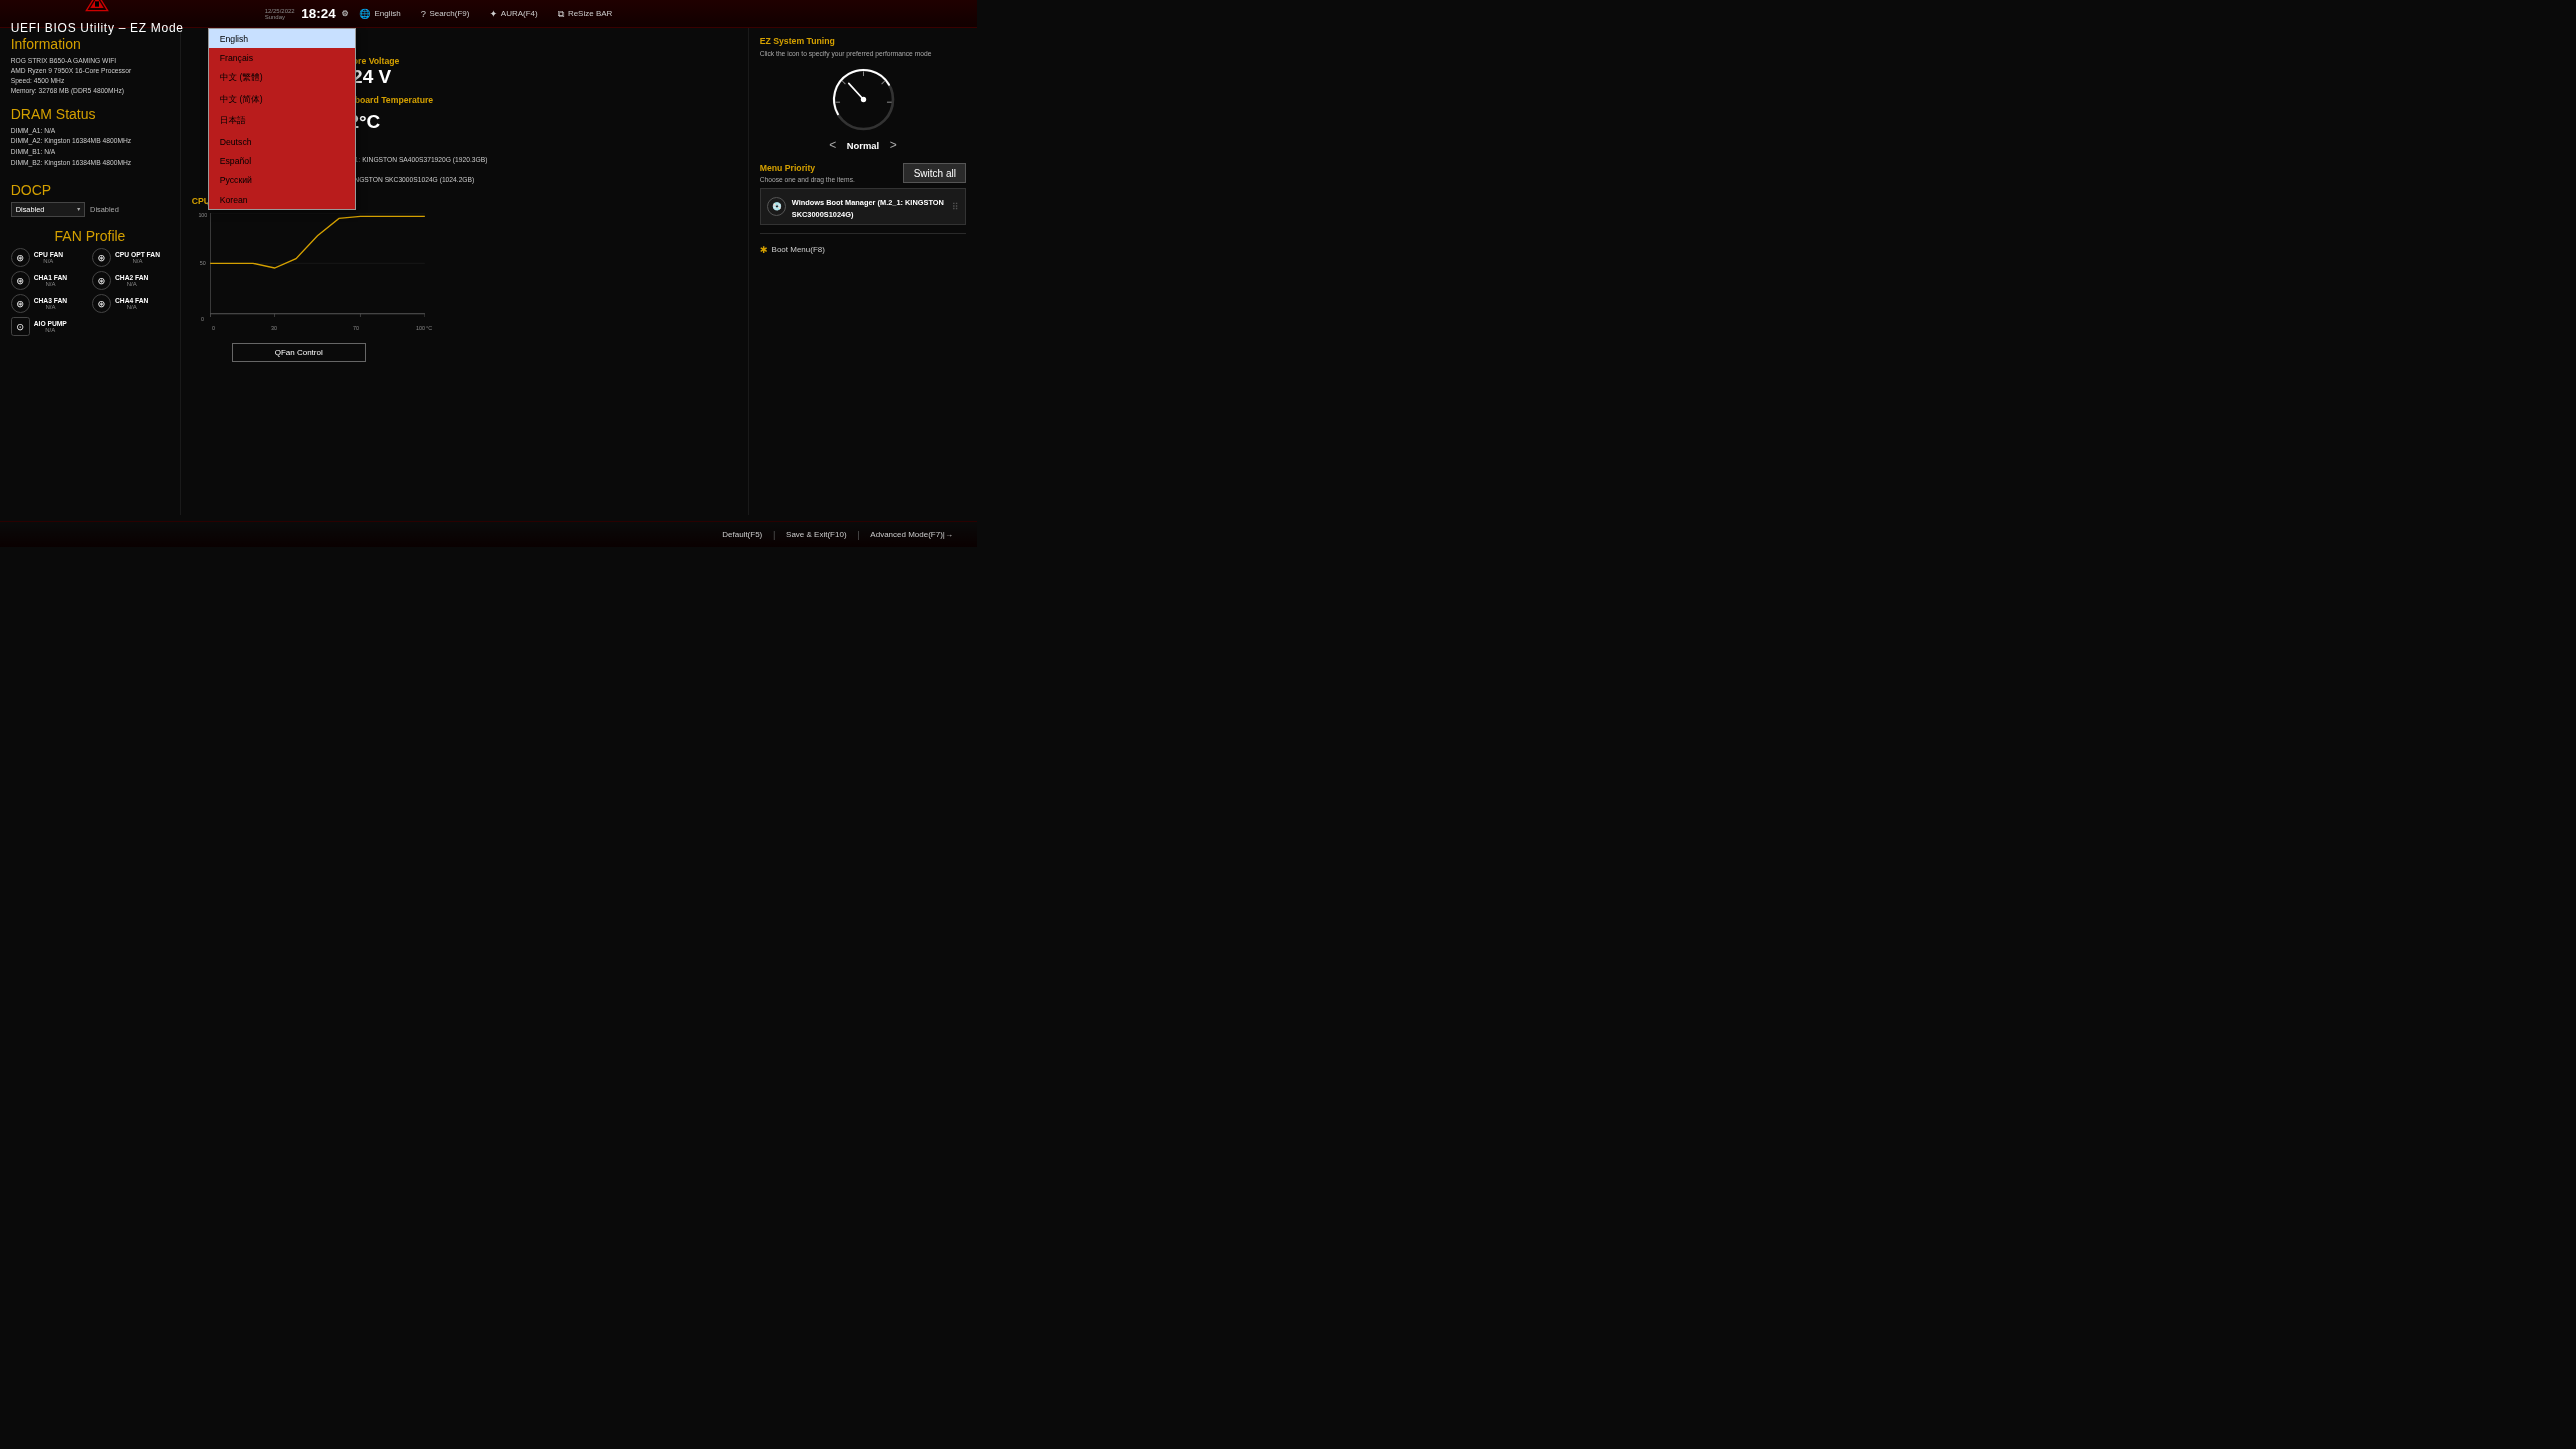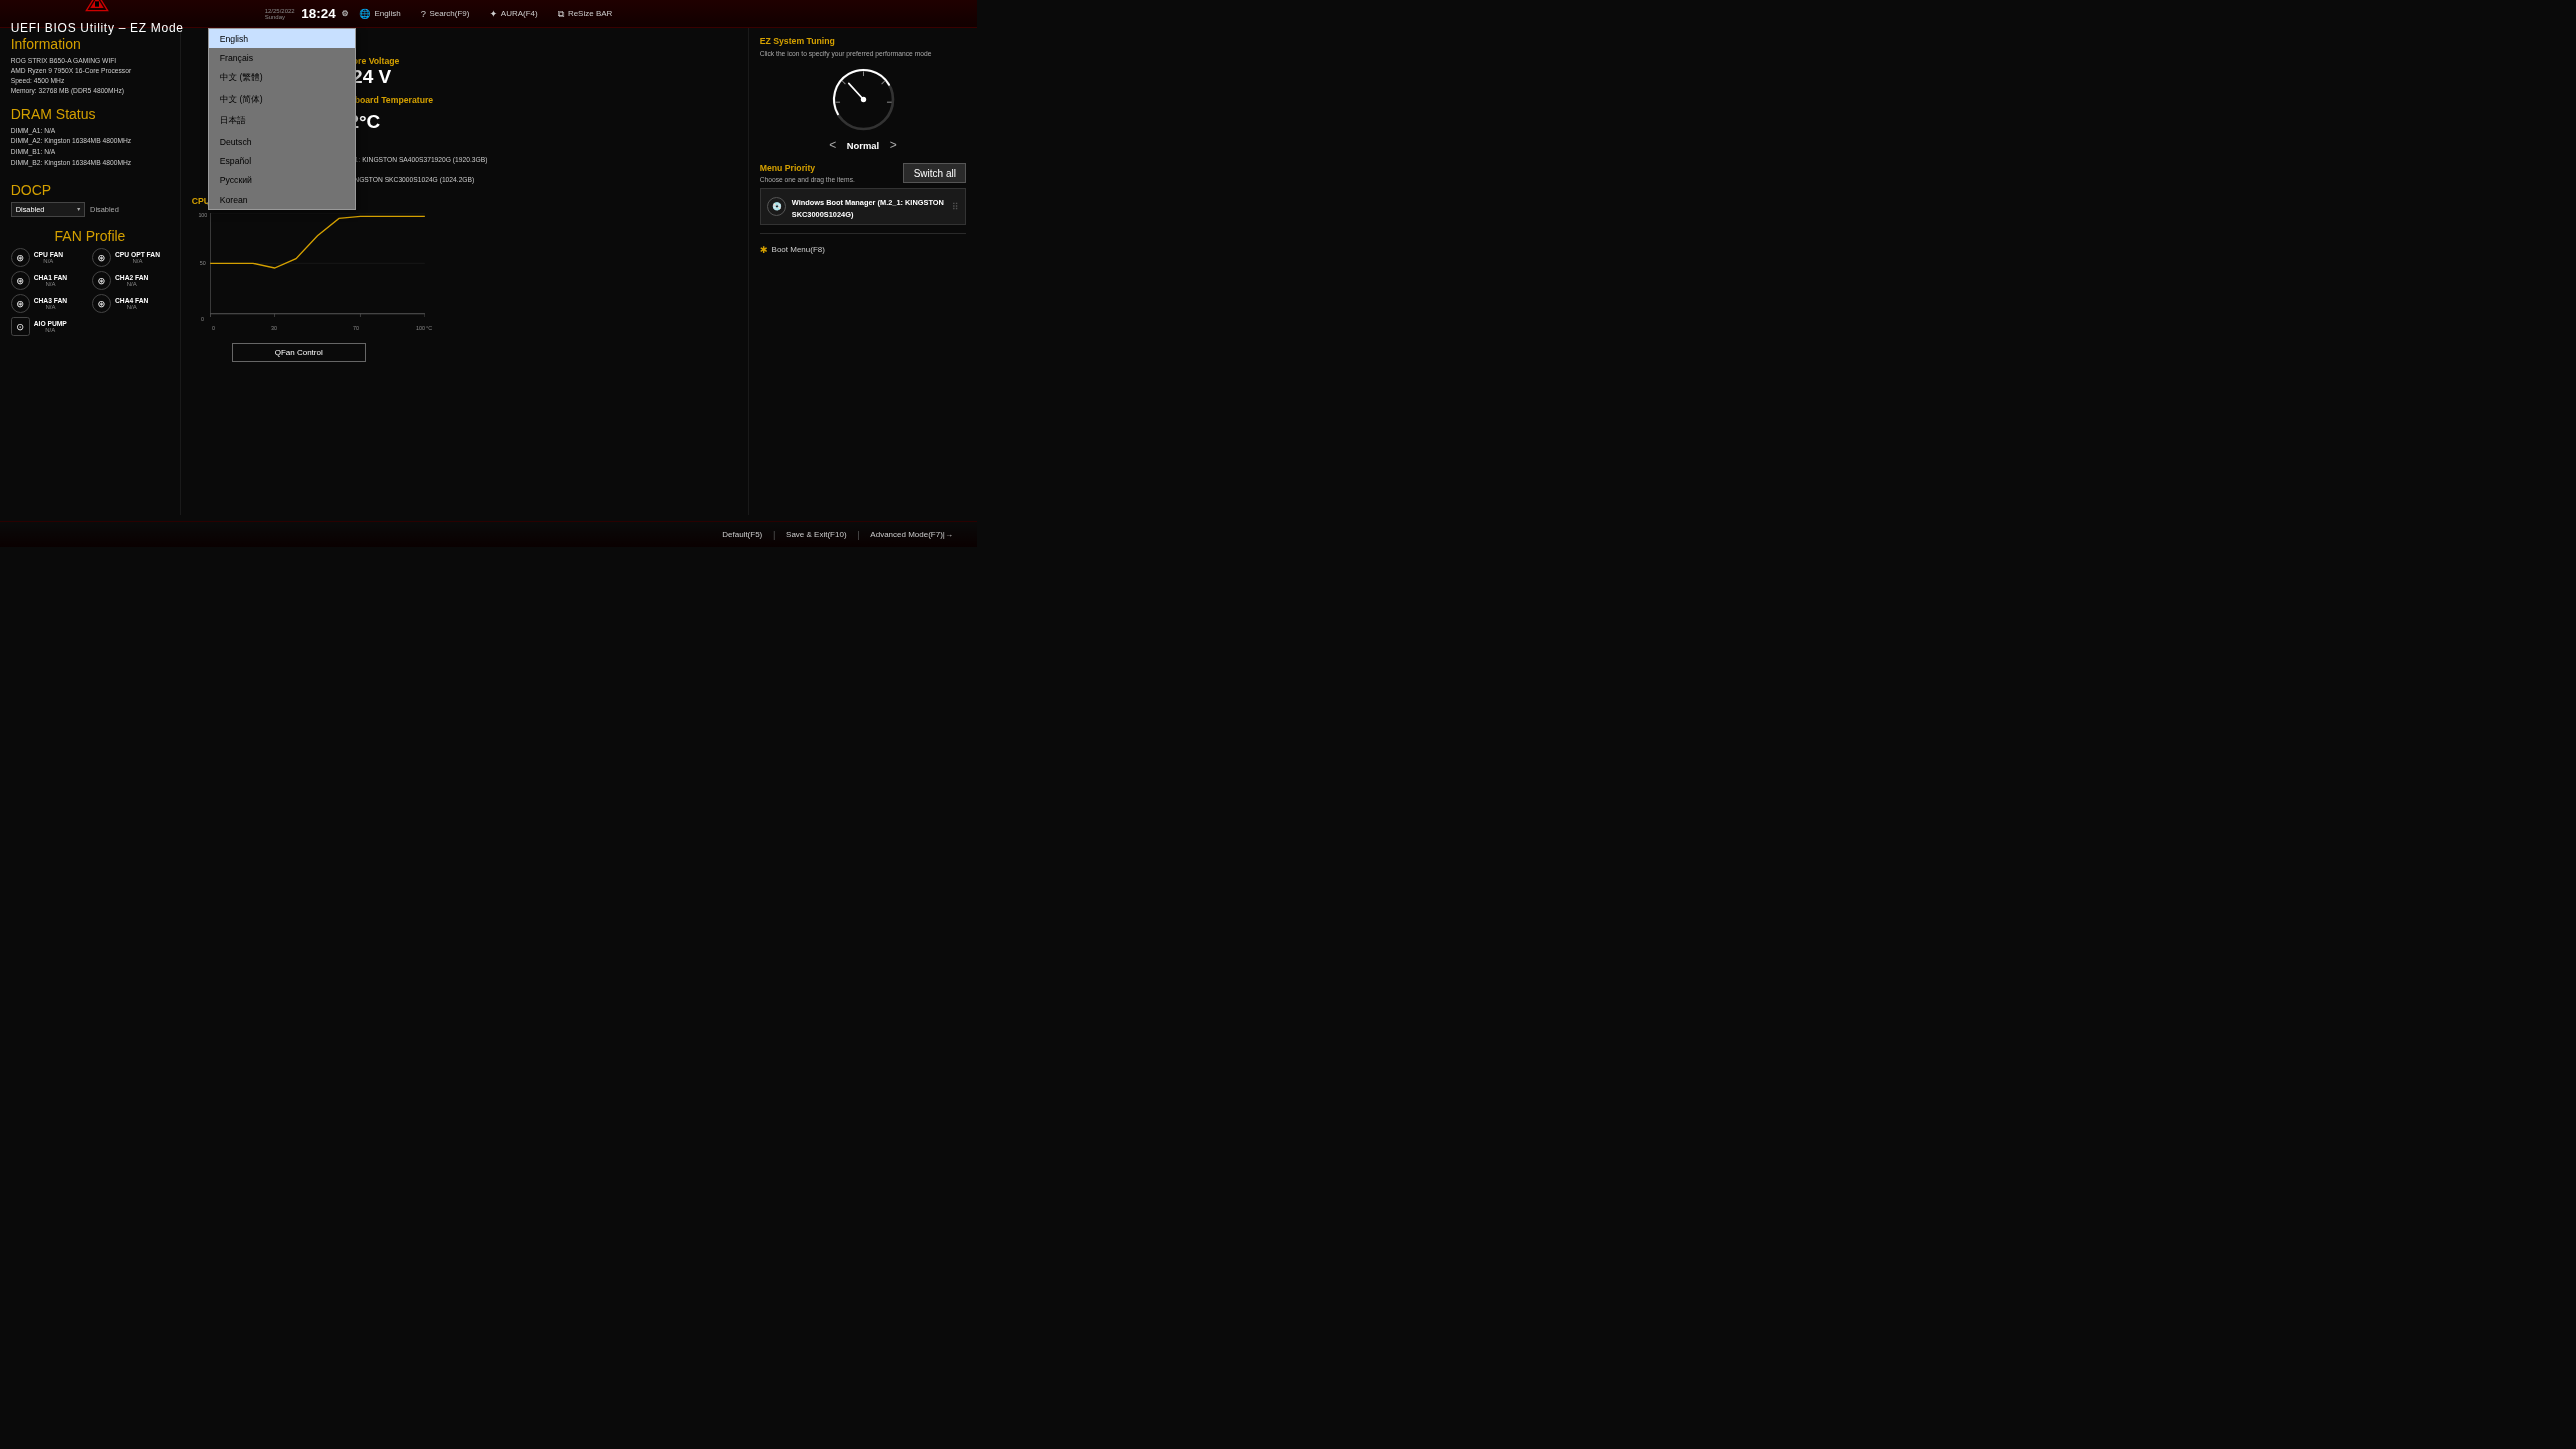--- a/index.html
+++ b/index.html
@@ -167,21 +167,21 @@
       border: 0.7px solid #999;
       z-index: 100;
       box-shadow: 2px 2px 6.7px rgba(0,0,0,0.5);
     }
 
     .lang-item {
       padding: 4.7px 10.7px;
       font-size: 8.7px;
       color: #000000;
       cursor: pointer;
-      background: #737373;
+      background: #b91c1c;
     }
 
     .lang-item.selected {
       background: #c8e0ff;
       color: #000000;
     }
 
     
     .cpu-voltage-section {
       margin-top: 5.4px;

